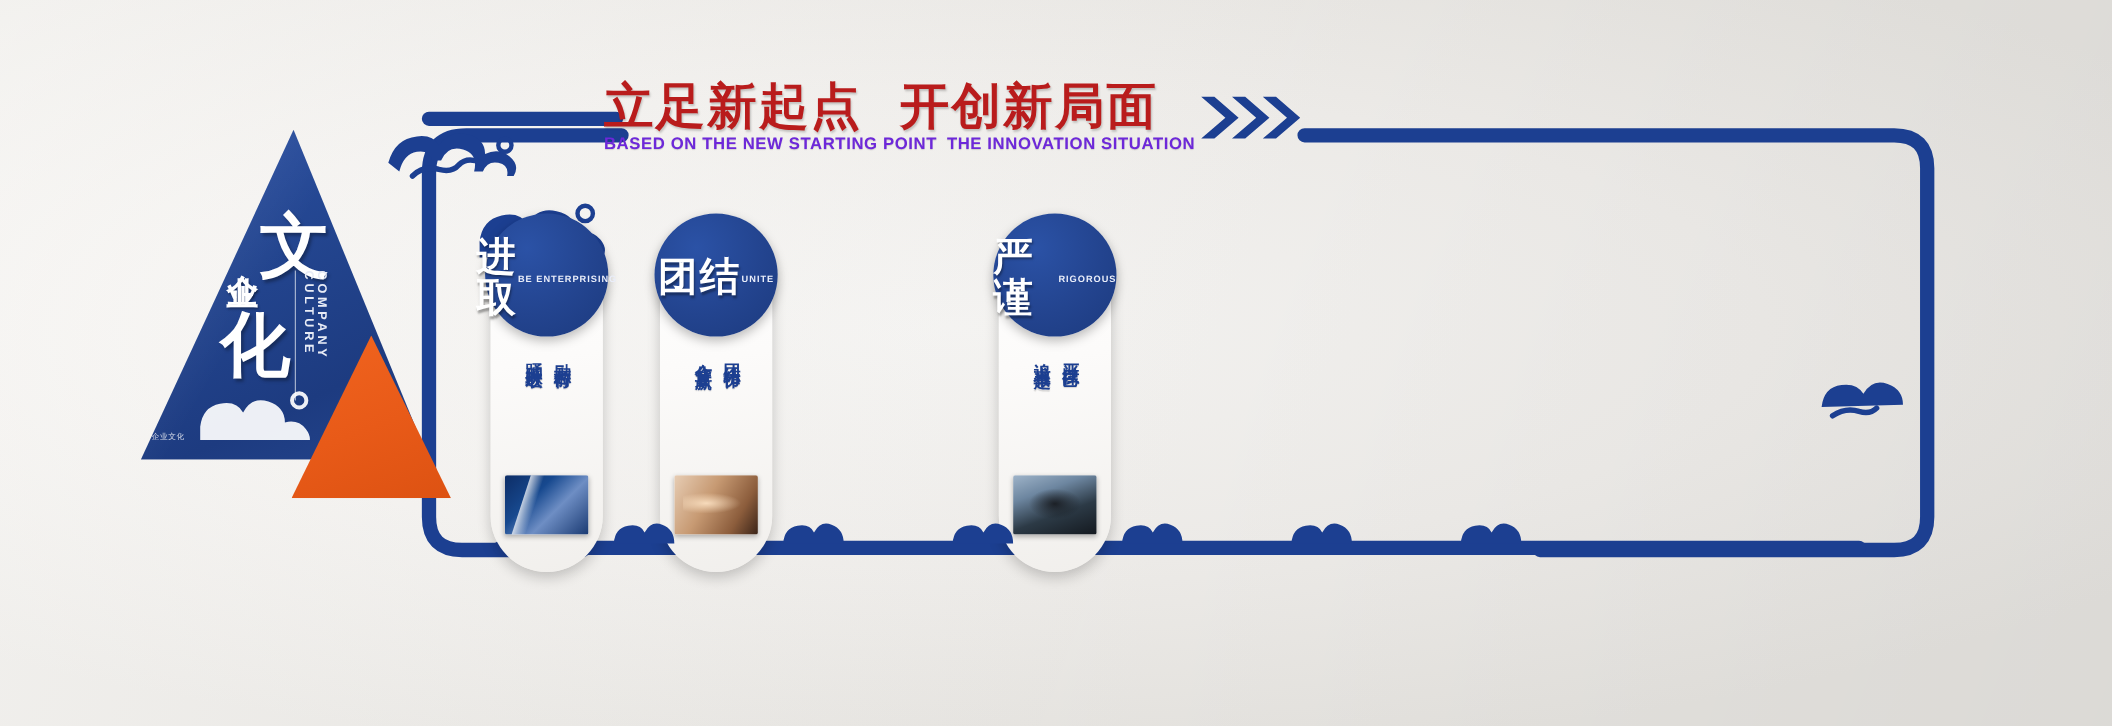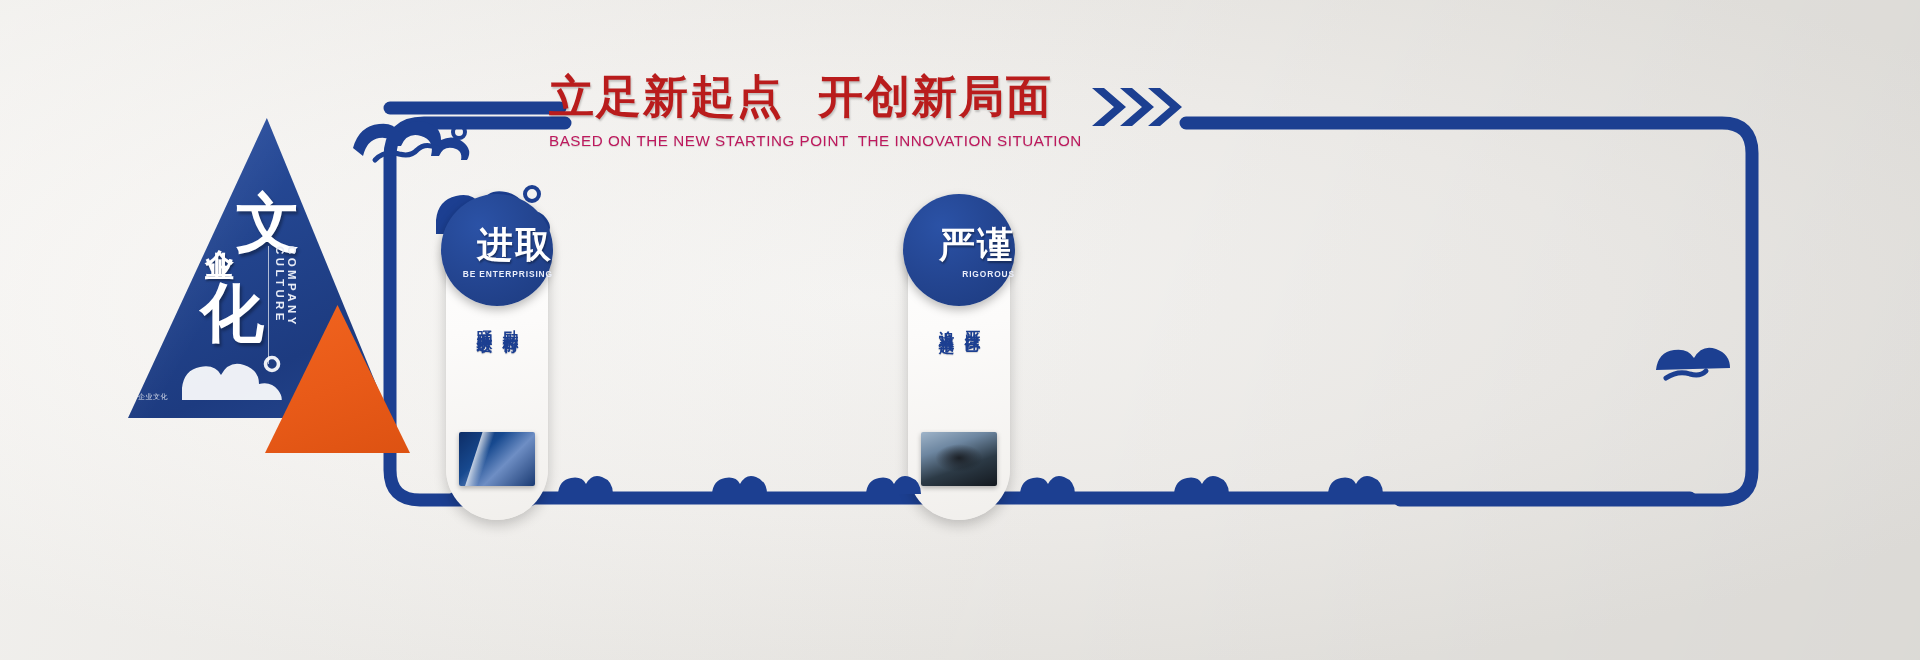--- a/index.html
+++ b/index.html
@@ -89,22 +89,22 @@
     position:absolute;left:549px;top:72px;width:560px;
   }
   .headline-cn{
     font-size:45px;line-height:50px;font-weight:700;color:#b91c1c;
     letter-spacing:2px;white-space:nowrap;
     font-family:"Liberation Serif","DejaVu Serif",serif;
     text-shadow:1px 2px 2px rgba(0,0,0,0.20);
   }
   .headline-cn .gap{display:inline-block;width:34px;}
   .headline-en{
-    margin-top:10px;
-    font-size:15.2px;font-weight:400;color:#be185d;
+    margin-top:0;
+    font-size:15.2px;font-weight:700;color:#6d28d9;
     letter-spacing:0.55px;white-space:nowrap;
     text-shadow:0 1px 1px rgba(0,0,0,0.14);
   }
   .headline-en .sp{display:inline-block;width:9px;}
 
   
   #chevrons{position:absolute;left:1090px;top:86px;}
   #chevrons svg{display:block;}
 
   
@@ -116,21 +116,21 @@
     width:102px;height:320px;
     border-radius:51px;
     background:linear-gradient(170deg,#ffffff 0%,#fcfbfa 40%,#f1efec 100%);
     box-shadow:0 5px 13px rgba(0,0,0,0.20);
   }
   .pill-circle{
     position:absolute;left:-5px;top:-6px;
     width:112px;height:112px;border-radius:50%;
     background:radial-gradient(circle at 34% 28%,#2b52a6 0%,#23448f 55%,#1c3a7e 100%);
     box-shadow:0 4px 10px rgba(0,0,0,0.26);
-    display:flex;flex-direction:column;align-items:flex-end;justify-content:center;
+    display:flex;flex-direction:row;align-items:center;justify-content:center;
   }
   .pill-cn{
     color:#fff;font-size:36px;font-weight:700;line-height:38px;letter-spacing:2px;
     font-family:"Liberation Serif","DejaVu Serif",serif;
     text-shadow:1px 2px 2px rgba(0,0,0,0.35);
     margin-top:4px;
   }
   .pill-en{
     color:#eaeefa;font-size:8.4px;font-weight:700;letter-spacing:0.9px;
     margin-top:5px;white-space:nowrap;
@@ -261,20 +261,33 @@
     </div>
     <div class="pill-slogan">
       <div class="slogan-col">励志前行</div>
       <div class="slogan-col">踊跃进取</div>
     </div>
     <div class="pill-photo">
         <div class="ph ph-p1"></div>
       </div>
   </div>
 
+  <div class="pill" style="left:600px;top:200px;">
+    <div class="pill-circle">
+      <div class="pill-cn">团结</div>
+      <div class="pill-en">UNITE</div>
+    </div>
+    <div class="pill-slogan">
+      <div class="slogan-col">团结协作</div>
+      <div class="slogan-col">合作共赢</div>
+    </div>
+    <div class="pill-photo">
+        <div class="ph ph-p2"></div>
+      </div>
+  </div>
 
 
   <div class="pill" style="left:908px;top:200px;">
     <div class="pill-circle">
       <div class="pill-cn">严谨</div>
       <div class="pill-en">RIGOROUS</div>
     </div>
     <div class="pill-slogan">
       <div class="slogan-col">严以律己</div>
       <div class="slogan-col">追求卓越</div>

